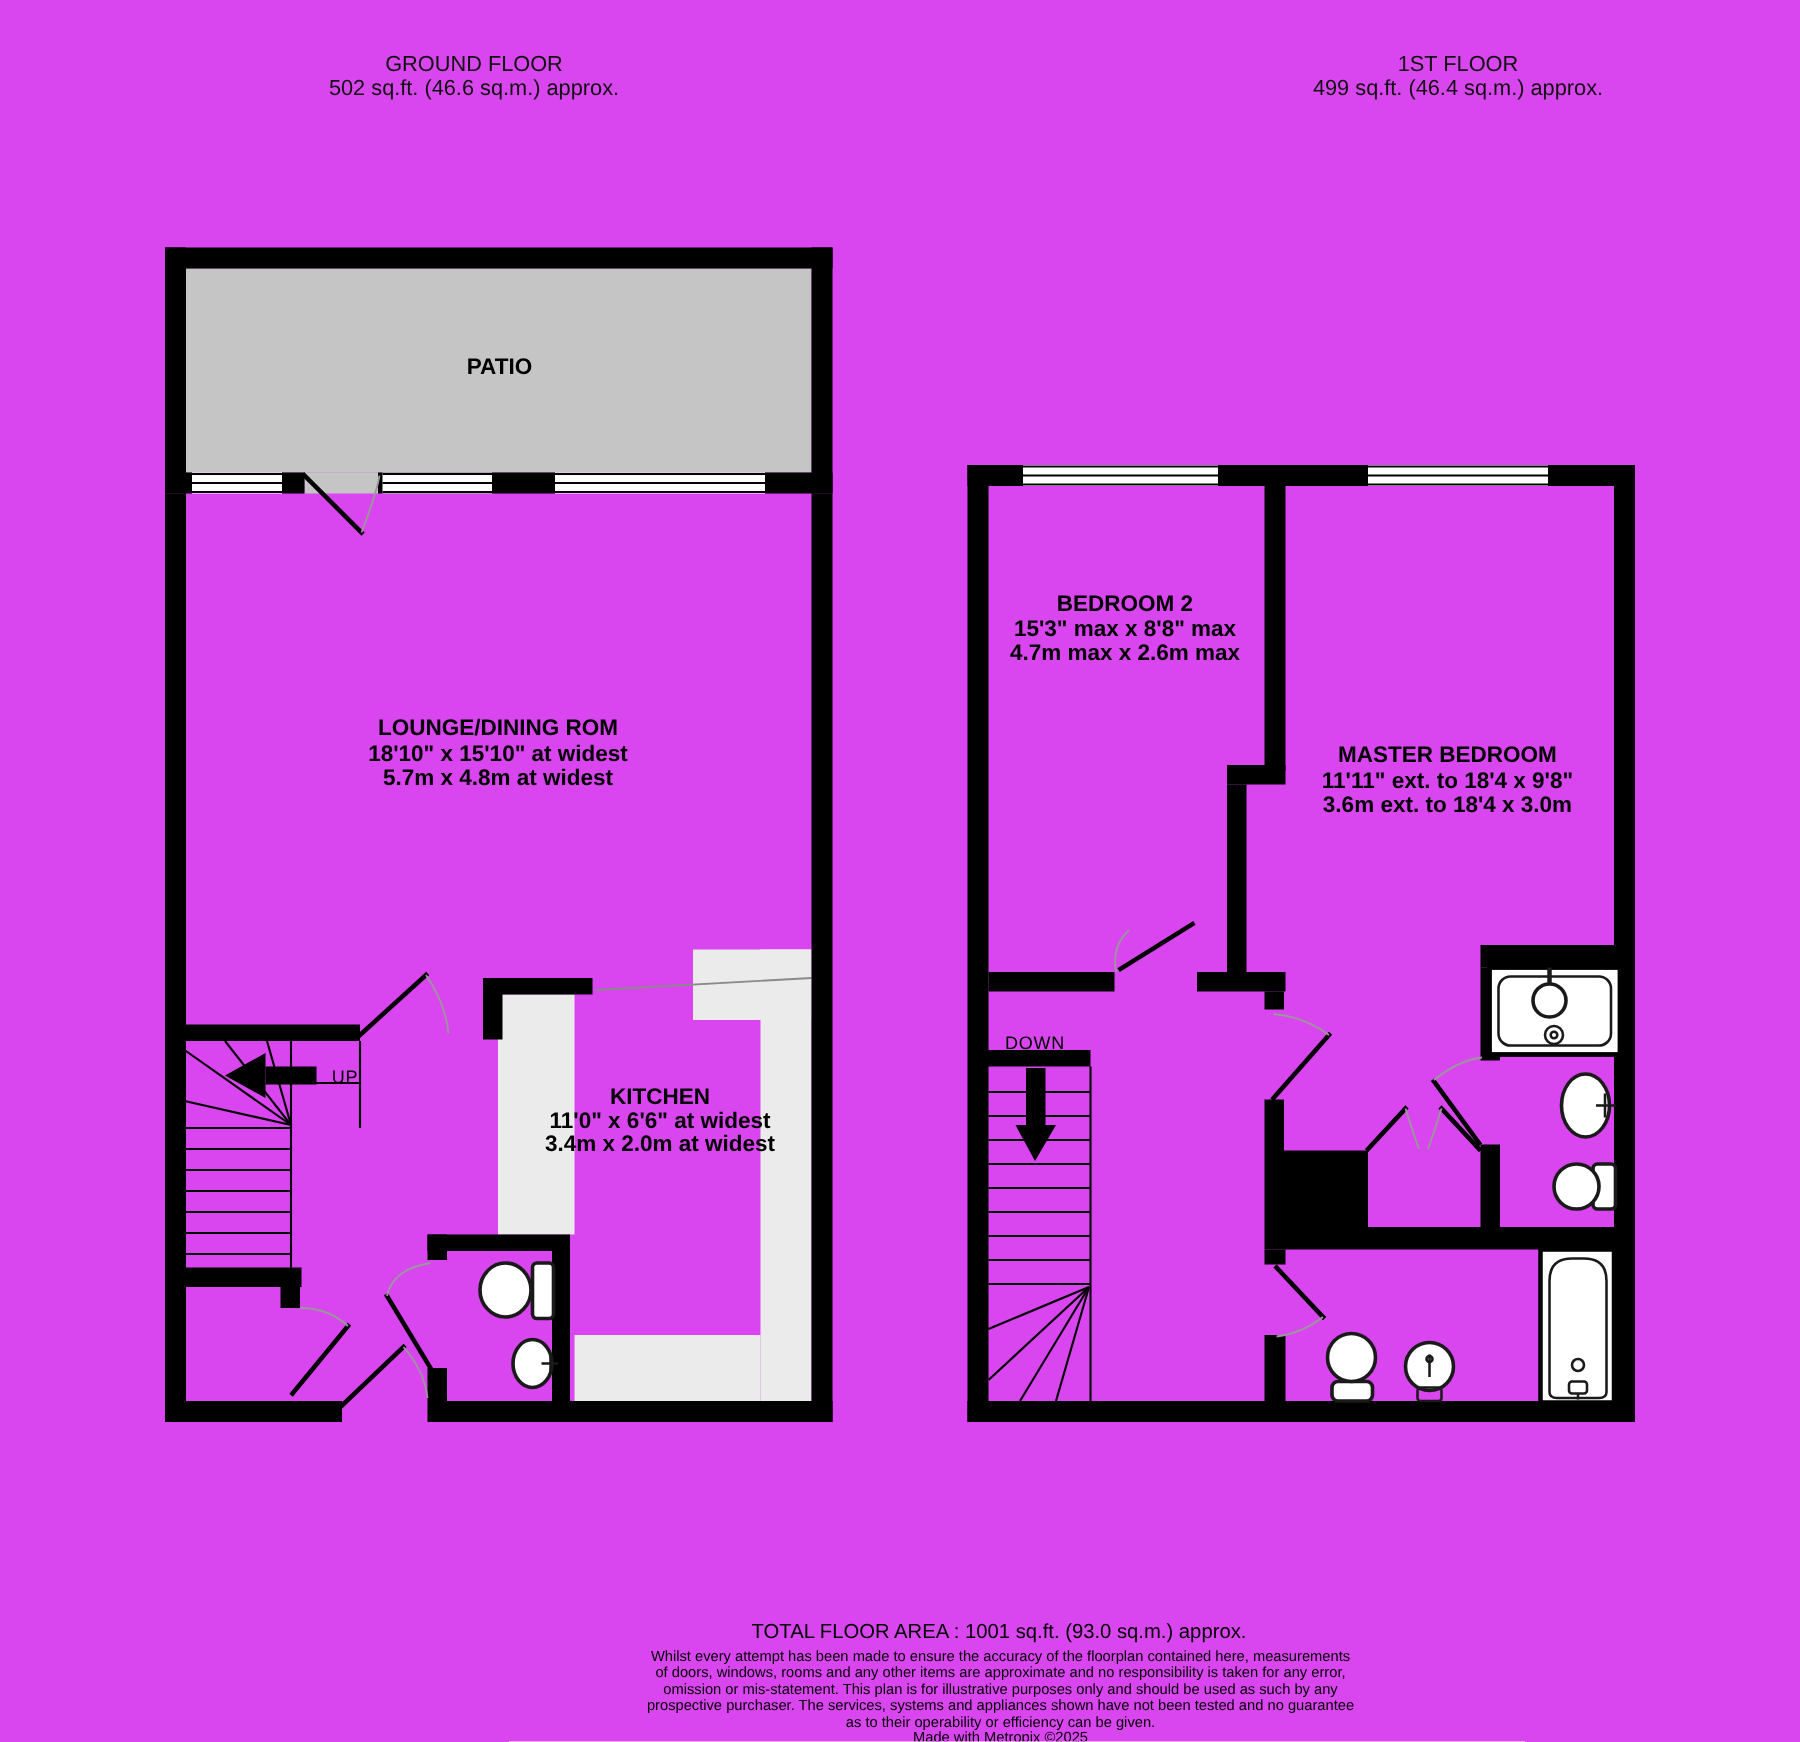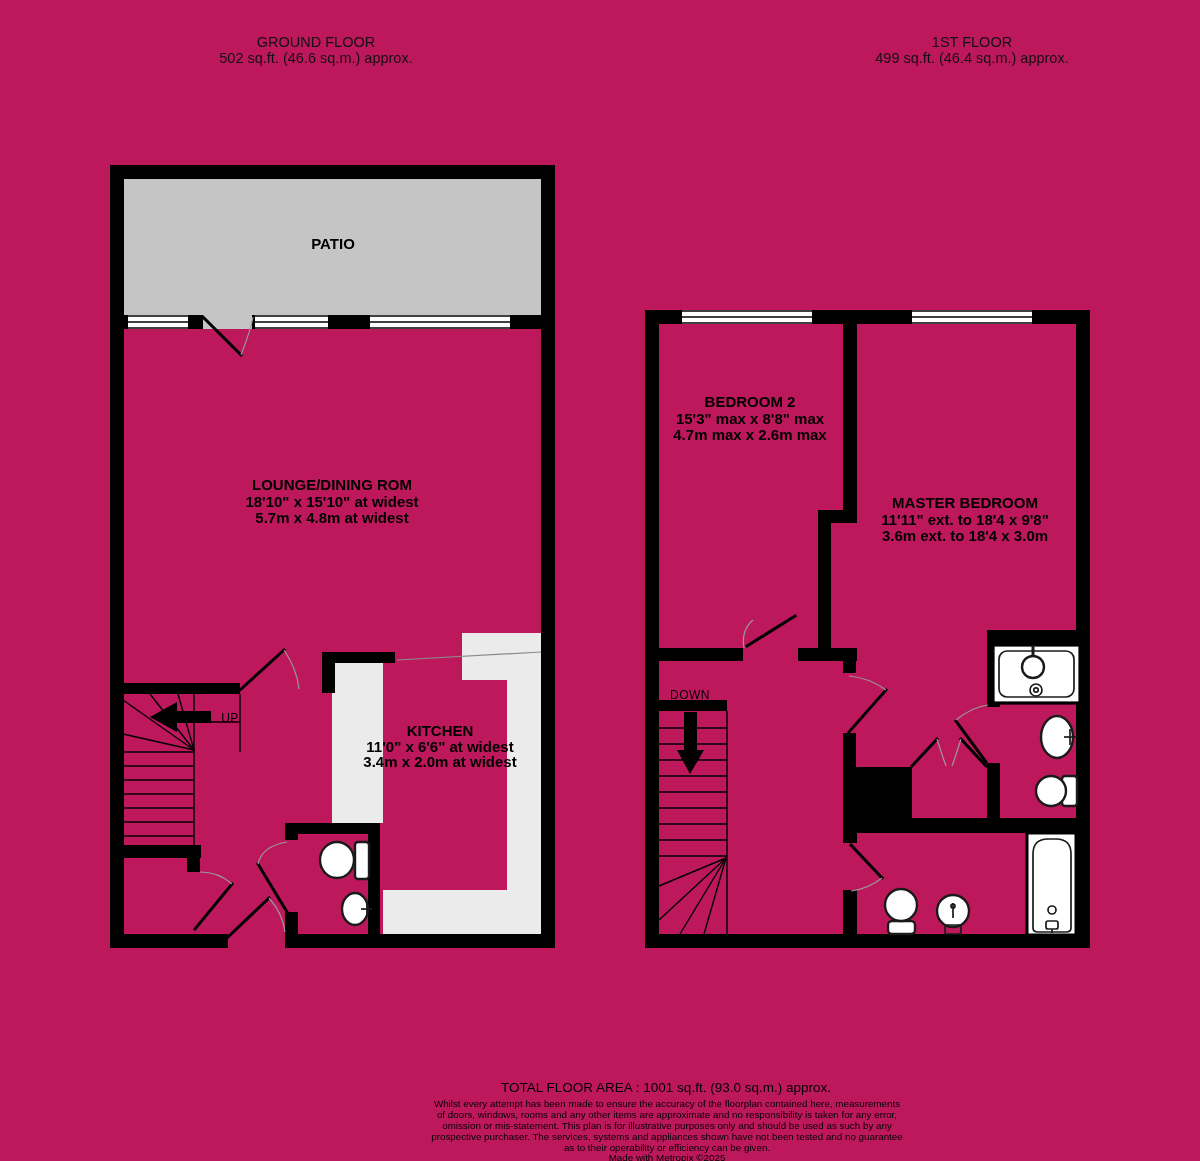--- a/index.html
+++ b/index.html
@@ -1,16 +1,16 @@
 <!DOCTYPE html>
 <html style="--wall: #000000; --patio-fill: #c5c5c5; --kitchen-fill: #ebebeb; --door-arc: #999999;"><head>
 <meta charset="utf-8">
 <style>
   html,body{margin:0;padding:0;background:#ffffff;}
-  .page{position:relative;width:1200px;height:1161px;background:#be185d;overflow:hidden;
+  .page{position:relative;width:1200px;height:1161px;background:#d946ef;overflow:hidden;
         font-family:"Liberation Sans",sans-serif;}
   svg{position:absolute;left:0;top:0;}
   text{font-family:"Liberation Sans",sans-serif;fill:#000;}
   .hdr{font-size:14.5px;fill:#111;text-anchor:middle;}
   .room-label{font-size:15px;font-weight:bold;text-anchor:middle;}
   .dir-label{font-size:12px;letter-spacing:.5px;text-anchor:middle;}
   .total{font-size:13.5px;text-anchor:middle;}
   .disc{font-size:9.8px;text-anchor:middle;}
   .wall{fill:var(--wall,#000);}
   .patio-fill{fill:var(--patio-fill,#c5c5c5);}

